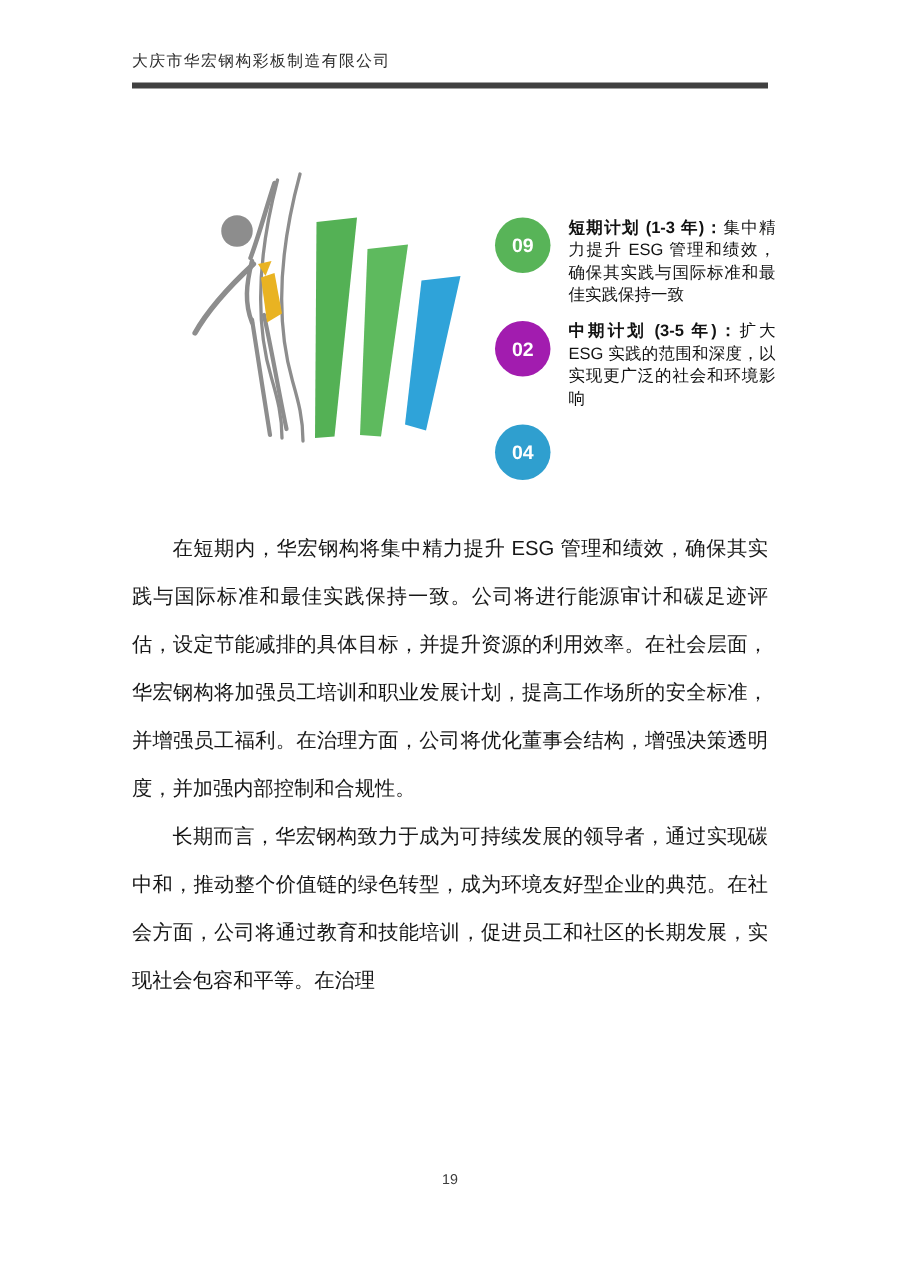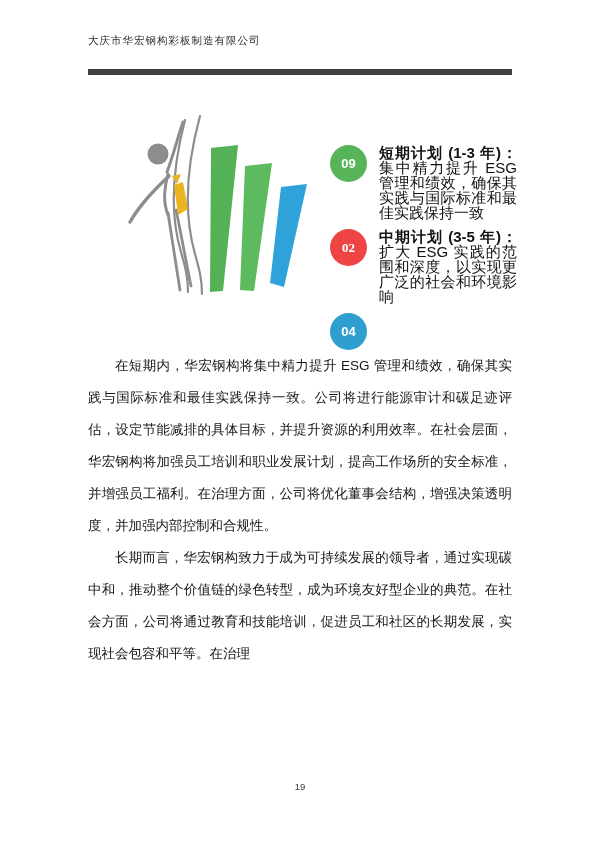--- a/index.html
+++ b/index.html
@@ -2,40 +2,40 @@
 <html><head>
 <meta charset="utf-8">
 <style>
   html,body{margin:0;padding:0;background:#ffffff;}
   .page{
     position:relative;width:600px;height:848px;background:#ffffff;
     font-family:"Liberation Sans","DejaVu Sans",sans-serif;color:#1c1c1c;overflow:hidden;
   }
   .header{
     position:absolute;top:34px;left:88px;width:424px;
-    border-bottom:6px solid #404040;padding-bottom:21px;
+    border-bottom:4px solid #404040;padding-bottom:7px;
     font-family:"Liberation Serif","DejaVu Serif",serif;
     font-size:10.5px;color:#2d2d2d;letter-spacing:1px;
   }
   .infographic{position:absolute;top:112px;left:125px;width:392px;height:202px;}
   .graphic-svg{position:absolute;left:0;top:0;width:185px;height:202px;}
   .plan-list{
     position:absolute;left:205px;top:33px;width:187px;
     display:flex;flex-direction:column;gap:9px;
   }
   .plan-item{display:flex;gap:12px;align-items:flex-start;}
   .plan-circle{
     width:37px;height:37px;border-radius:50%;flex:0 0 37px;
     display:flex;align-items:center;justify-content:center;
     color:#ffffff;font-weight:bold;font-size:13px;
   }
   .plan-item:nth-child(1) .plan-circle{background:#58b458;}
-  .plan-item:nth-child(2) .plan-circle{background:#ef4444;font-family:Liberation Serif, serif;}
+  .plan-item:nth-child(2) .plan-circle{background:#a21caf;}
   .plan-item:nth-child(3) .plan-circle{background:#2f9fcf;}
-  .plan-text{font-size:15px;line-height:15px;color:#121212;width:138px;text-align:justify;}
+  .plan-text{font-size:11px;line-height:15px;color:#121212;width:138px;text-align:justify;}
   .plan-title{font-weight:bold;}
   .body-text{
     position:absolute;top:350px;left:88px;width:424px;
     font-size:13.5px;line-height:32px;color:#161616;
     text-align:justify;
   }
   .body-text p{margin:0;text-indent:2em;}
   .page-number{
     position:absolute;top:781px;left:0;width:600px;text-align:center;
     font-size:9.5px;color:#3c3c3c;

